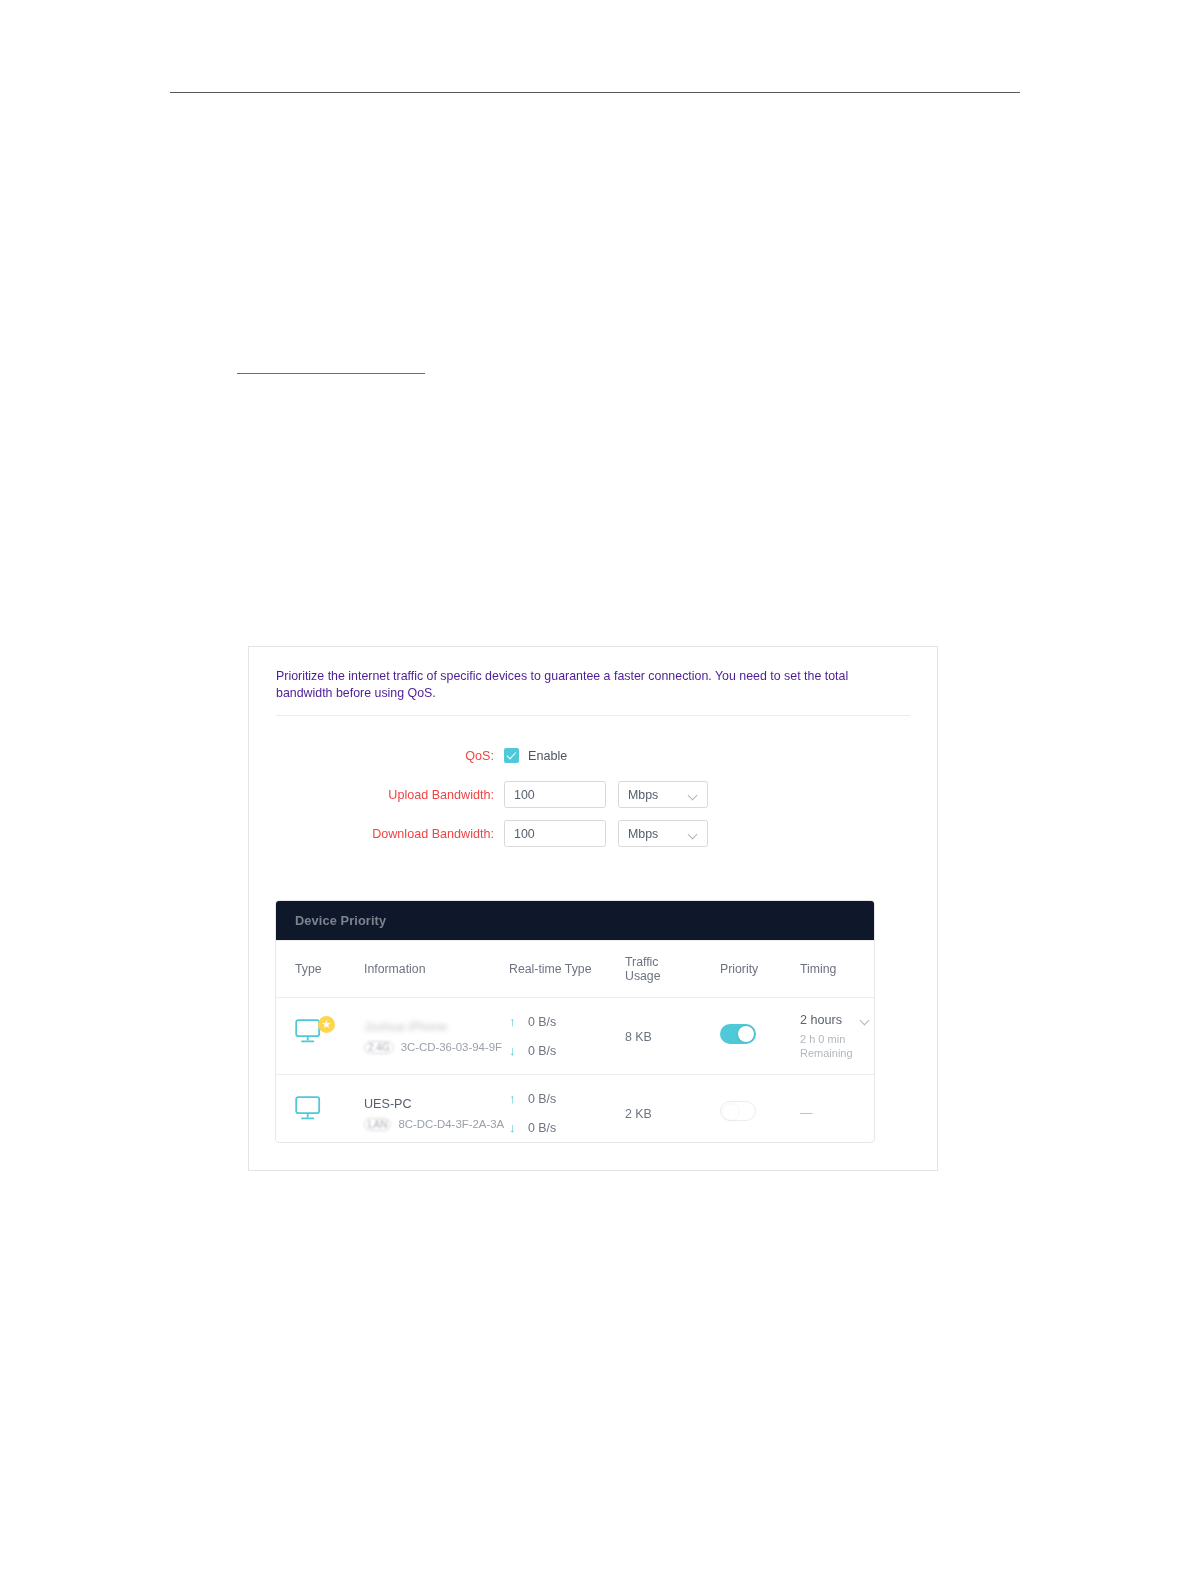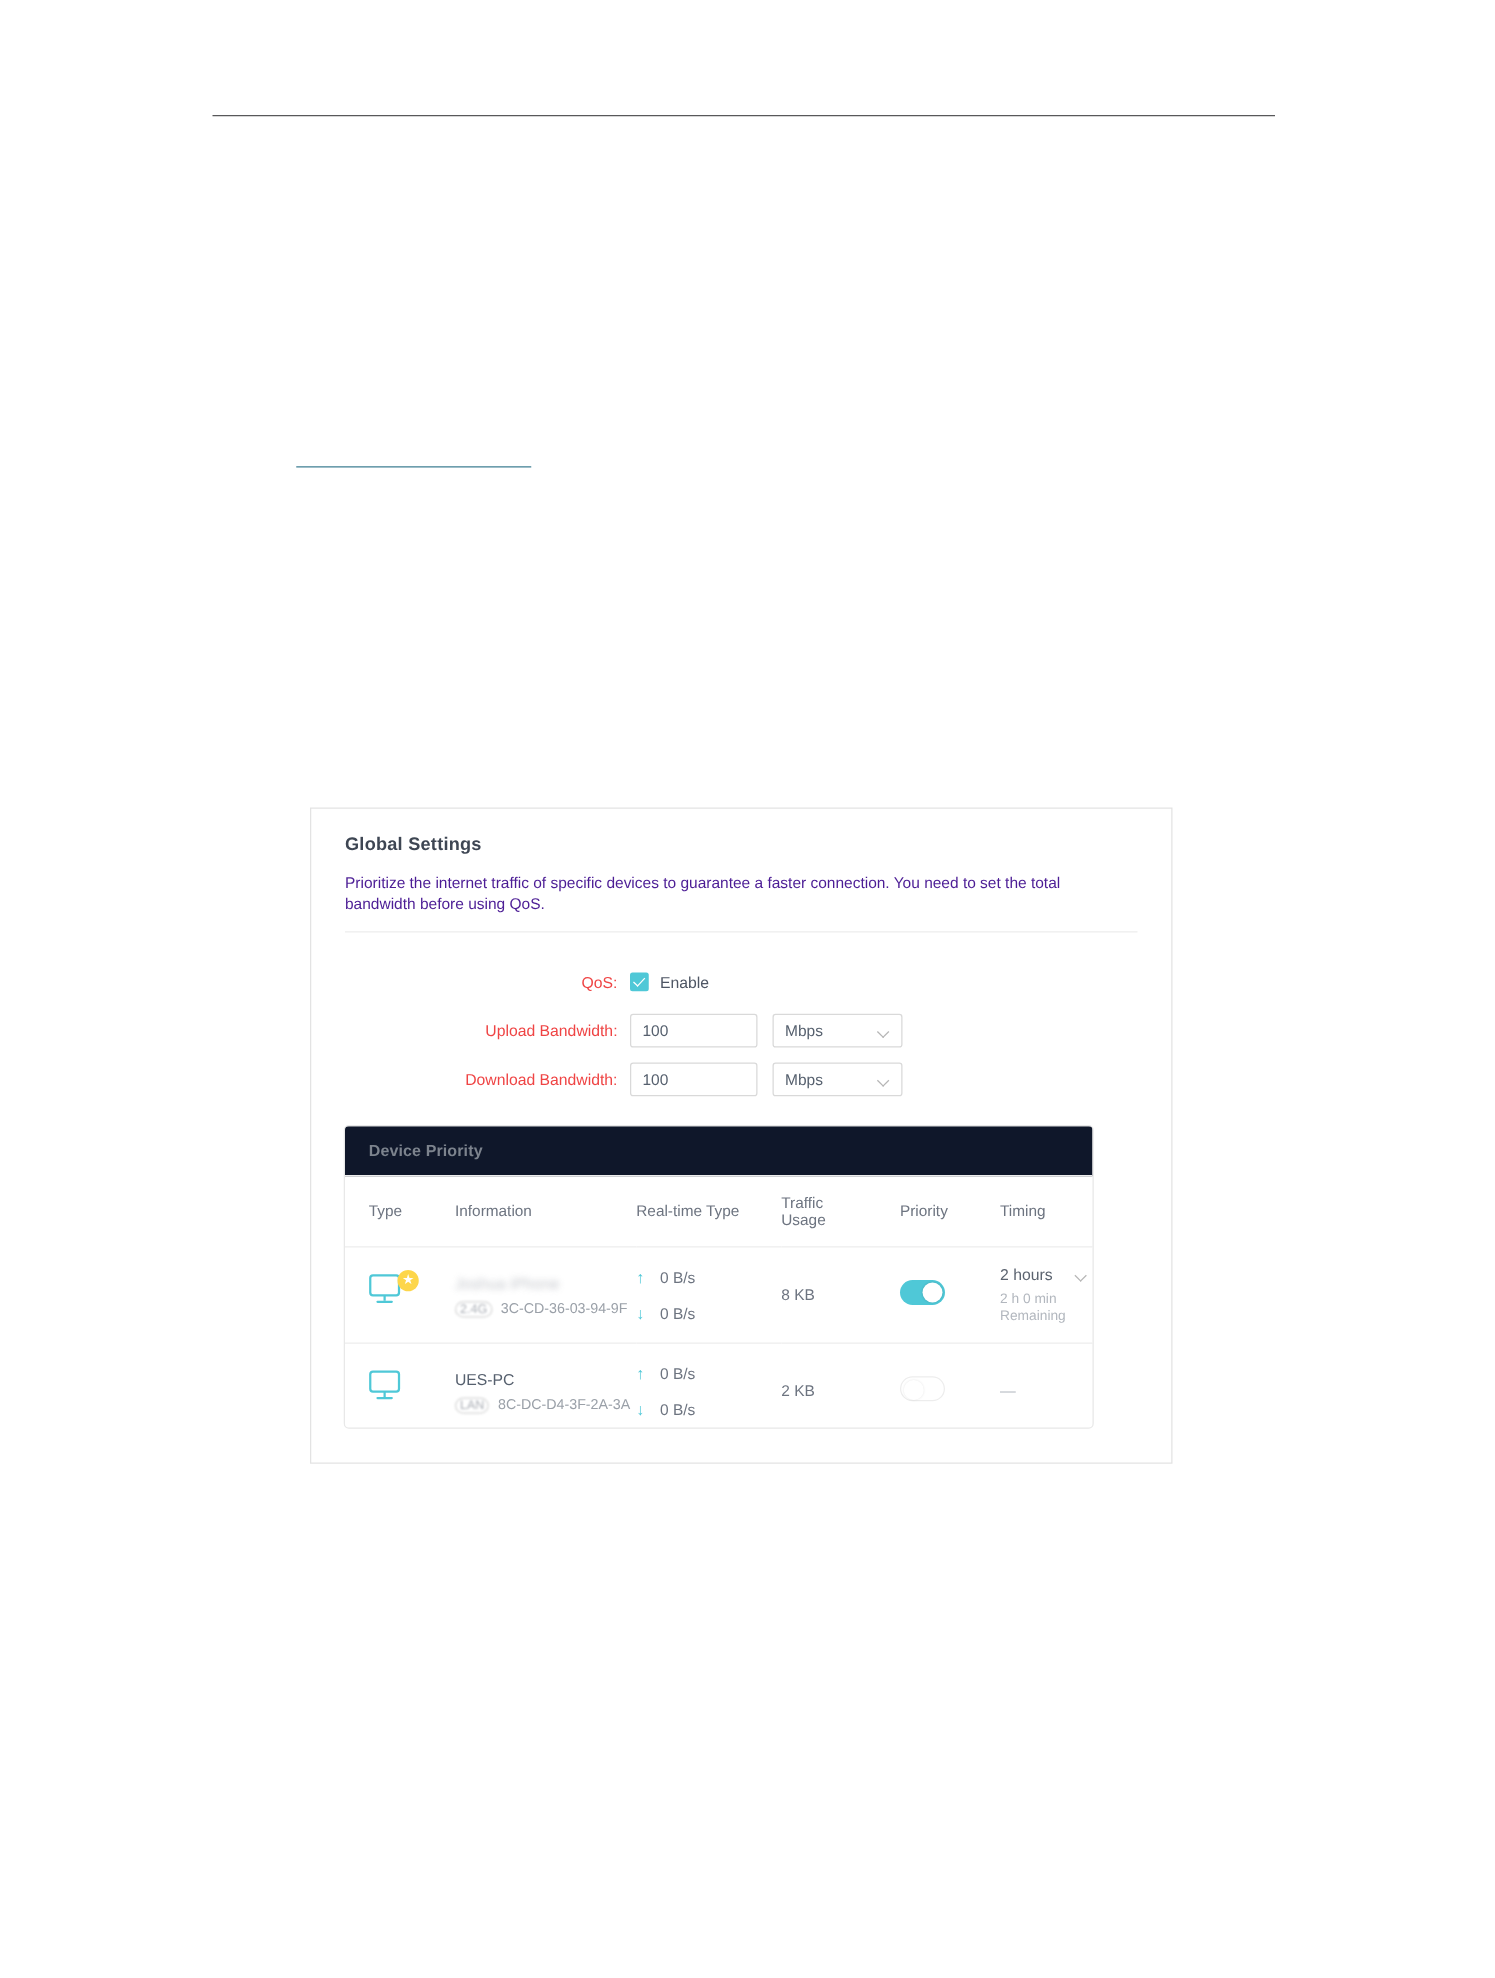--- a/index.html
+++ b/index.html
@@ -152,21 +152,21 @@
     font-family: "Liberation Sans", sans-serif;
     font-size: 12.4px;
     color: #56606e;
     padding: 0 9px;
     box-sizing: border-box;
     outline: none;
   }
 
   
   .select-box {
-    width: 104px;
+    width: 90px;
     height: 27px;
     border: 1px solid #d9d9d9;
     border-radius: 2.5px;
     background: #ffffff;
     margin-left: 12px;
     display: flex;
     align-items: center;
     justify-content: space-between;
     padding: 0 9px;
     box-sizing: border-box;
@@ -398,21 +398,20 @@
 <body>
 
 <div class="page-top-rule"></div>
 
 <div class="link-underline-text"></div>
 <div class="link-underline"></div>
 
 <div class="outer-card">
 
   <div class="card-inner">
-    <h2 class="section-title">Global Settings</h2>
     <p class="section-desc">Prioritize the internet traffic of specific devices to guarantee a faster connection. You need to set the total bandwidth before using QoS.</p>
     <div class="divider"></div>
 
     <div class="form-area">
 
       <div class="form-row">
         <div class="form-label">QoS:</div>
         <div class="form-control-wrap">
           <span class="checkbox-box"></span>
           <span class="checkbox-label">Enable</span>

